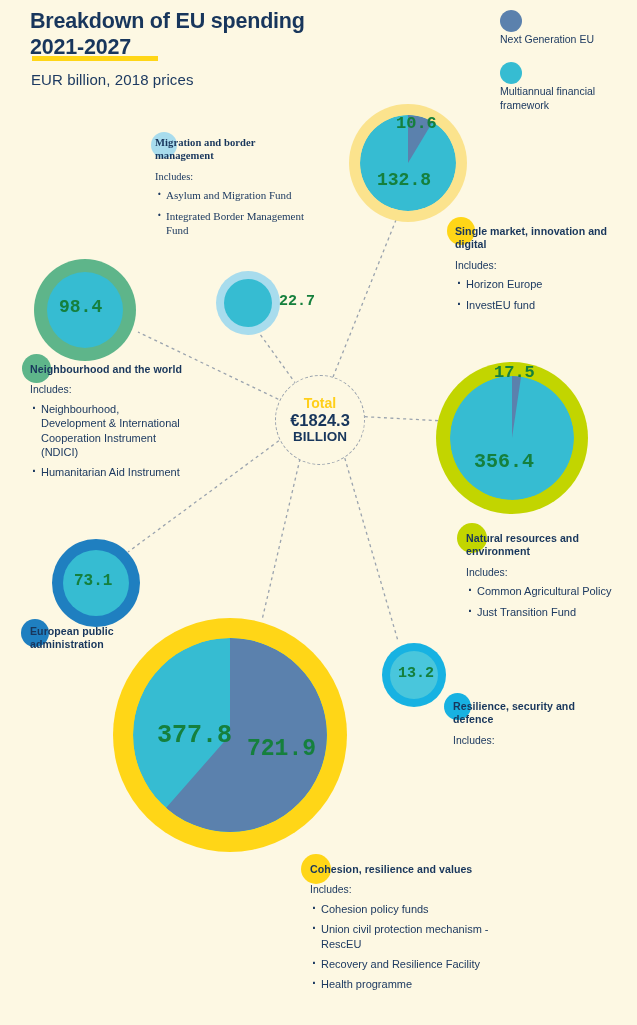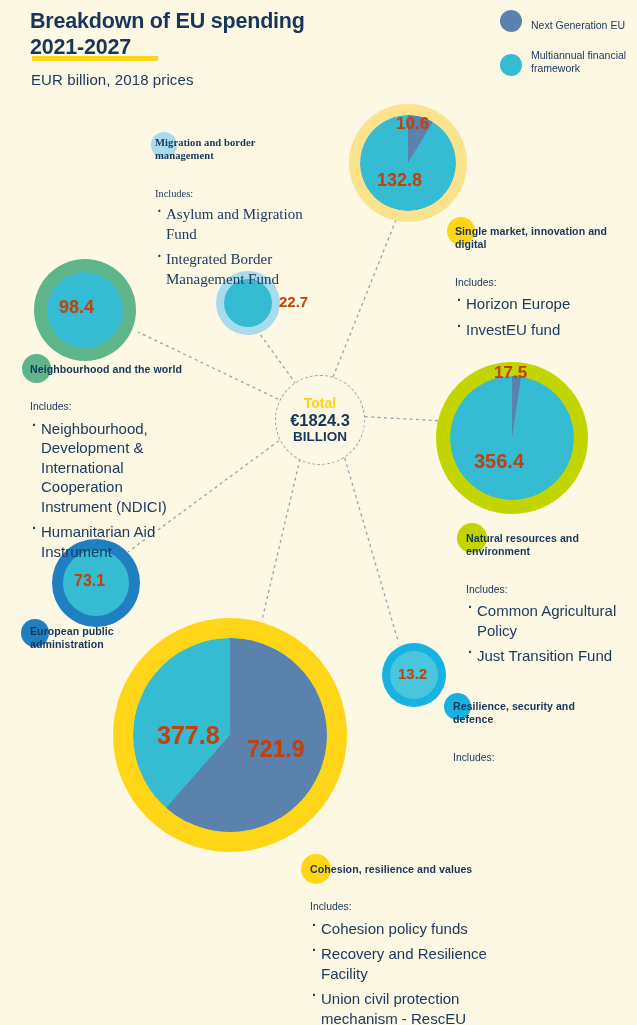--- a/index.html
+++ b/index.html
@@ -21,21 +21,21 @@
     position: absolute; left: 32px; top: 56px;
     width: 126px; height: 5px; background: #ffd617;
   }
   .subtitle {
     position: absolute; left: 31px; top: 71px;
     font-size: 15px; color: #1d3a61; letter-spacing: 0.1px;
   }
 
   
   .legend { position: absolute; left: 500px; top: 10px; width: 137px; }
-  .legend-row { display: flex; align-items: flex-end; margin-bottom: 16px; }
+  .legend-row { display: flex; align-items: flex-start; margin-bottom: 16px; flex-direction: column; }
   .legend-dot { width: 22px; height: 22px; border-radius: 50%; flex: 0 0 22px; margin-right: 9px; }
   .legend-label { font-size: 10.5px; line-height: 1.28; color: #1d3a61; padding-top: 1px; }
 
   
   .lines { position: absolute; left: 0; top: 0; width: 637px; height: 1025px; pointer-events: none; }
 
   
   .total {
     position: absolute; width: 90px; height: 90px;
     border-radius: 50%; border: 1.5px dashed #9aa3ae;
@@ -44,41 +44,42 @@
   }
   .total-word { font-size: 14px; font-weight: bold; color: #ffcf1a; line-height: 1.05; }
   .total-amount { font-size: 16.5px; font-weight: bold; color: #18365c; line-height: 1.12; }
   .total-unit { font-size: 13.5px; font-weight: bold; color: #18365c; line-height: 1.12; }
 
   
   .bubble { position: absolute; border-radius: 50%; }
   .bubble .ring { position: absolute; inset: 0; border-radius: 50%; }
   .bubble .inner { position: absolute; border-radius: 50%; overflow: hidden; }
   .val {
-    position: absolute; color: #c2410c; font-weight: bold;
+    position: absolute; color: #15803d; font-weight: bold;
     text-shadow: 0 0 1px rgba(0,0,0,0.06);
     white-space: nowrap;
+    font-family: Liberation Mono, monospace;
   }
 
   
   .callout { position: absolute; }
   .callout .dot {
     position: absolute; border-radius: 50%; z-index: 0;
   }
   .callout h3 {
     position: relative; z-index: 1;
     font-size: 10.6px; font-weight: bold; color: #18365c;
     line-height: 1.27; letter-spacing: 0.05px;
   }
   .callout .inc {
-    font-size: 10.4px; color: #1d3a61; margin-top: 24px; line-height: 1.3;
+    font-size: 10.4px; color: #1d3a61; margin-top: 7px; line-height: 1.3;
   }
   .callout ul { list-style: none; margin-top: 5px; }
   .callout li {
-    font-size: 15px; color: #1d3a61; line-height: 1.3;
+    font-size: 11px; color: #1d3a61; line-height: 1.3;
     padding-left: 11px; position: relative; margin-bottom: 6px;
   }
   .callout li:before {
     content: "\00b7"; position: absolute; left: 2px; top: -1px;
     font-size: 14px; font-weight: bold; line-height: 1.1;
   }
 </style>
 </head>
 <body>
 
@@ -227,19 +228,19 @@
     <h3>Resilience, security and defence</h3>
     <div class="inc">Includes:</div>
   </div>
 
   <div class="callout" style="left:310px; top:863px; width:215px;">
     <span class="dot" style="left:-9px; top:-9px; width:30px; height:30px; background:#ffd617;"></span>
     <h3>Cohesion, resilience and values</h3>
     <div class="inc">Includes:</div>
     <ul>
       <li>Cohesion policy funds</li>
+      <li>Union civil protection mechanism - RescEU</li>
       <li>Recovery and Resilience Facility</li>
-      <li>Union civil protection mechanism - RescEU</li>
       <li>Health programme</li>
     </ul>
   </div>
 
 </div>
 
 </body></html>

